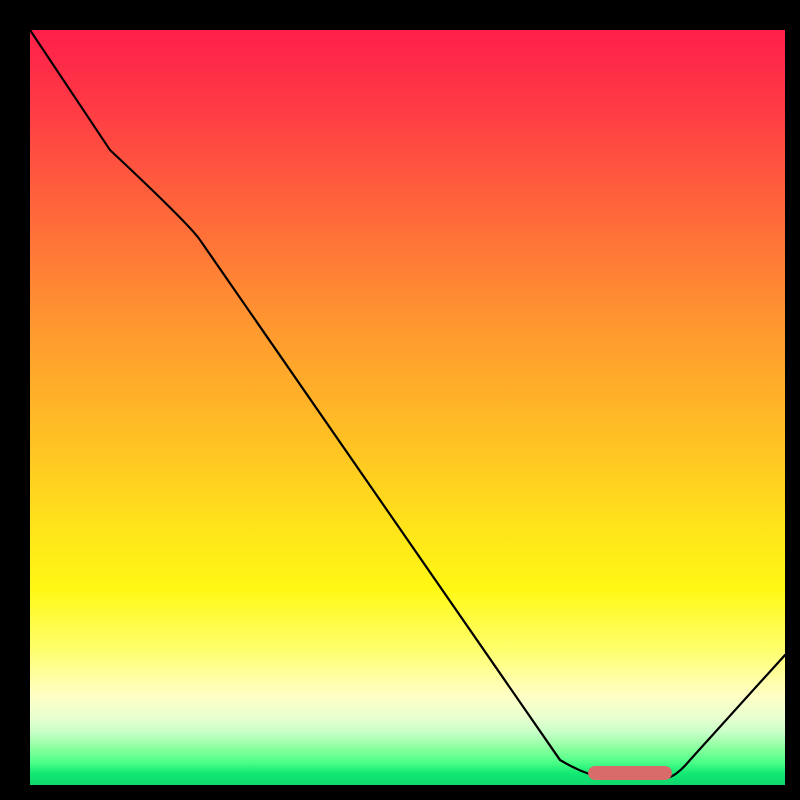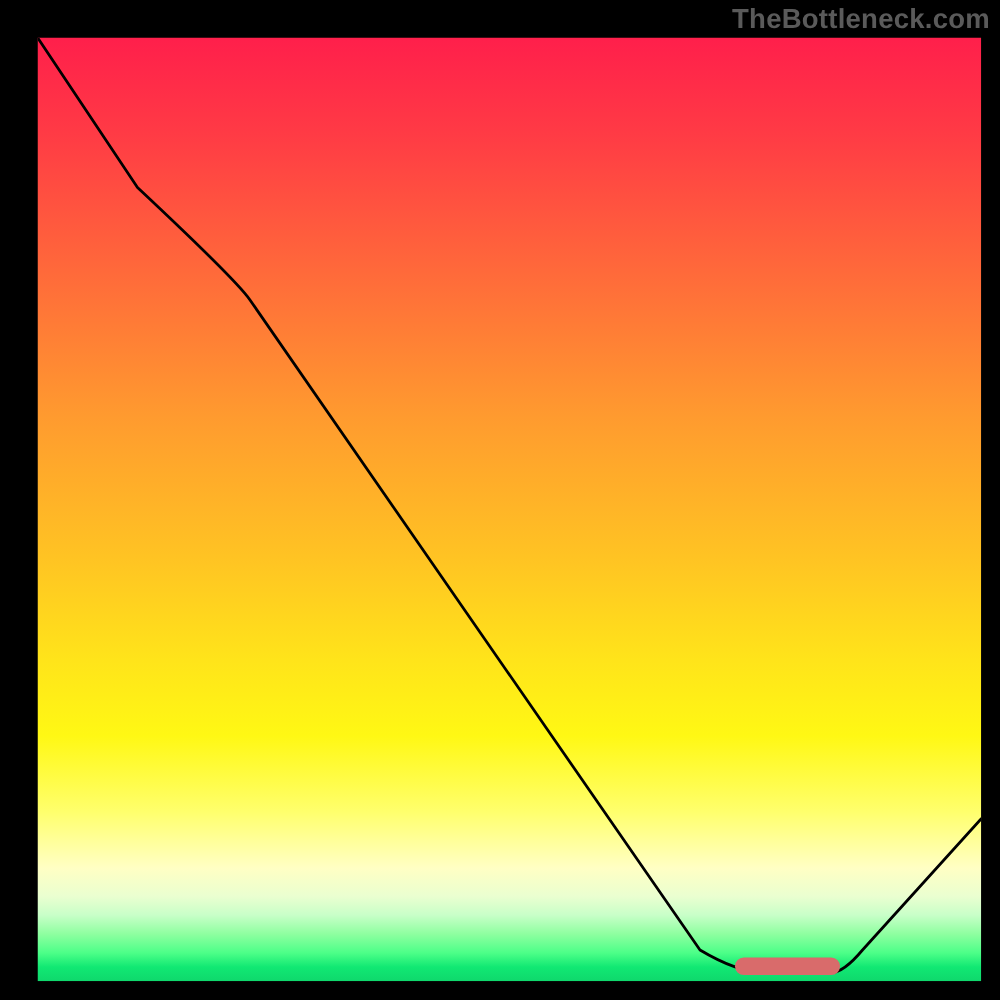--- a/index.html
+++ b/index.html
@@ -72,21 +72,20 @@
     height: 14px;
     border-radius: 7px;
     background: #d96b6b;
   }
 </style>
 </head>
 <body>
 
 <div class="frame">
 
-  <div class="watermark">TheBottleneck.com</div>
 
   <div class="plot-area">
 
     <div class="gradient"></div>
 
     <svg class="curve" viewBox="0 0 755 755" preserveAspectRatio="none">
       <path d="M 0 0
                L 80 120
                Q 160 195 170 210
                L 530 730

